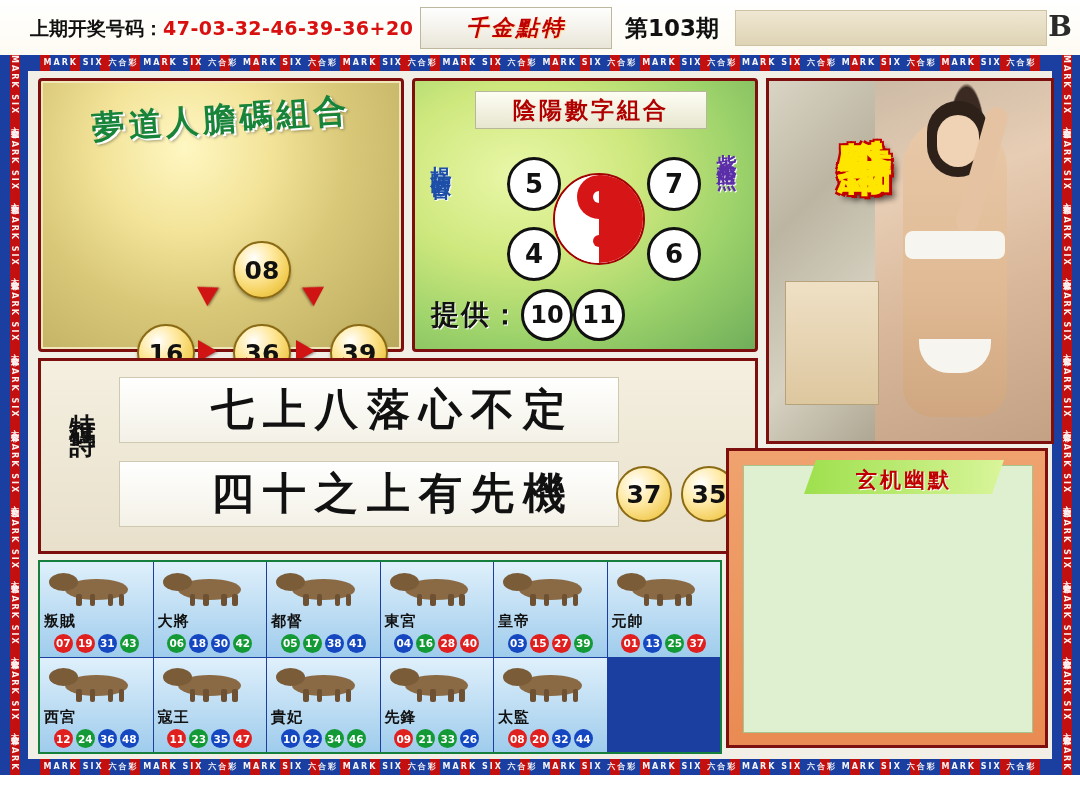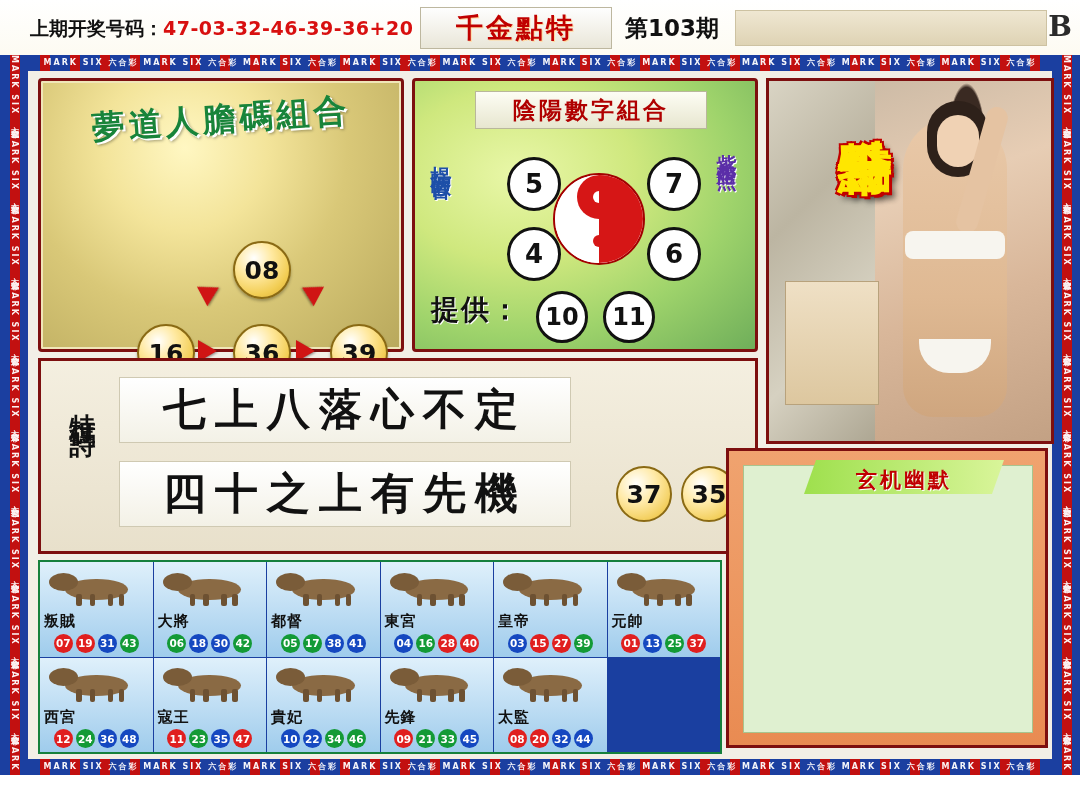--- a/index.html
+++ b/index.html
@@ -27,22 +27,23 @@
   }
   .prev-draw .nums{color:#d81010;letter-spacing:0.5px;}
   .title-box{
     position:absolute;left:420px;top:7px;width:190px;height:40px;
     background:linear-gradient(#fefefe,#e9e6d8);
     border:1px solid #bdb79f;
     display:flex;align-items:center;justify-content:center;
   }
   .title-box span{
     font-family:"DejaVu Serif","Liberation Serif",serif;
-    font-weight:bold;font-size:27px;color:#c00000;letter-spacing:3px;
+    font-weight:bold;font-size:22px;color:#c00000;letter-spacing:3px;
     text-shadow:1px 1px 0 #ffd9a0;
+    font-style:italic;
   }
   .issue{
     position:absolute;left:625px;top:13px;
     font-size:23px;font-weight:bold;color:#111;
   }
   .header-strip{
     position:absolute;left:735px;top:10px;width:310px;height:34px;
     background:linear-gradient(#efe7d2,#ded3b4);
     border:1px solid #cdc2a2;
   }
@@ -183,21 +184,21 @@
     background:#ffffff;border:3px solid #111;
     display:flex;align-items:center;justify-content:center;
     font-size:26px;font-weight:bold;color:#111;
   }
   .p2-b5{left:92px;top:76px;}
   .p2-b7{left:232px;top:76px;}
   .p2-b4{left:92px;top:146px;}
   .p2-b6{left:232px;top:146px;}
   .p2-bottom{
     position:absolute;left:16px;top:210px;width:310px;height:48px;
-    display:flex;align-items:flex-start;gap:15px;
+    display:flex;align-items:center;gap:0;
   }
   .p2-prov{
     font-family:"DejaVu Serif","Liberation Serif",serif;
     font-size:28px;font-weight:bold;color:#111;letter-spacing:2px;
     text-shadow:1px 1px 0 #fff;
   }
   .p2-out{
     width:46px;height:46px;border-radius:50%;
     background:#fff;border:3px solid #111;
     display:flex;align-items:center;justify-content:center;
@@ -271,21 +272,21 @@
     font-family:"DejaVu Serif","Liberation Serif",serif;
     font-size:26px;font-weight:bold;color:#111;
     writing-mode:vertical-rl;text-orientation:upright;letter-spacing:8px;
   }
   .poem-line{
     position:absolute;left:78px;width:450px;height:64px;
     background:linear-gradient(#ffffff,#f3f1e6);
     border:1px solid #cfc9b2;
     display:flex;align-items:center;justify-content:center;
     font-family:"DejaVu Serif","Liberation Serif",serif;
-    font-size:43px;font-weight:bold;color:#111;letter-spacing:9px;
+    font-size:43px;font-weight:bold;color:#111;letter-spacing:9px;padding-left:48px;
   }
   .poem-1{top:16px;}
   .poem-2{top:100px;}
   .p4-prov{
     position:absolute;left:565px;top:18px;width:120px;height:52px;
     background:linear-gradient(#fffdf4,#ece7d4);
     border:1px solid #bdb59a;
     display:flex;align-items:center;justify-content:center;
     font-family:"DejaVu Serif","Liberation Serif",serif;
     font-size:30px;font-weight:bold;color:#111;letter-spacing:4px;
@@ -629,21 +630,21 @@
           <div class="an an-leg" style="left:32%"></div>
           <div class="an an-leg" style="left:44%"></div>
           <div class="an an-leg" style="left:60%"></div>
           <div class="an an-leg" style="left:70%"></div>
         </div>
         <div class="nm">先鋒</div>
         <div class="nums">
           <span class="nball nb-red">09</span>
           <span class="nball nb-green">21</span>
           <span class="nball nb-green">33</span>
-          <span class="nball nb-blue">45</span>
+          <span class="nball nb-blue">26</span>
         </div>
       </div>
       <div class="cell">
         <div class="pic">
           <div class="an an-body"></div>
           <div class="an an-head"></div>
           <div class="an an-leg" style="left:32%"></div>
           <div class="an an-leg" style="left:44%"></div>
           <div class="an an-leg" style="left:60%"></div>
           <div class="an an-leg" style="left:70%"></div>

